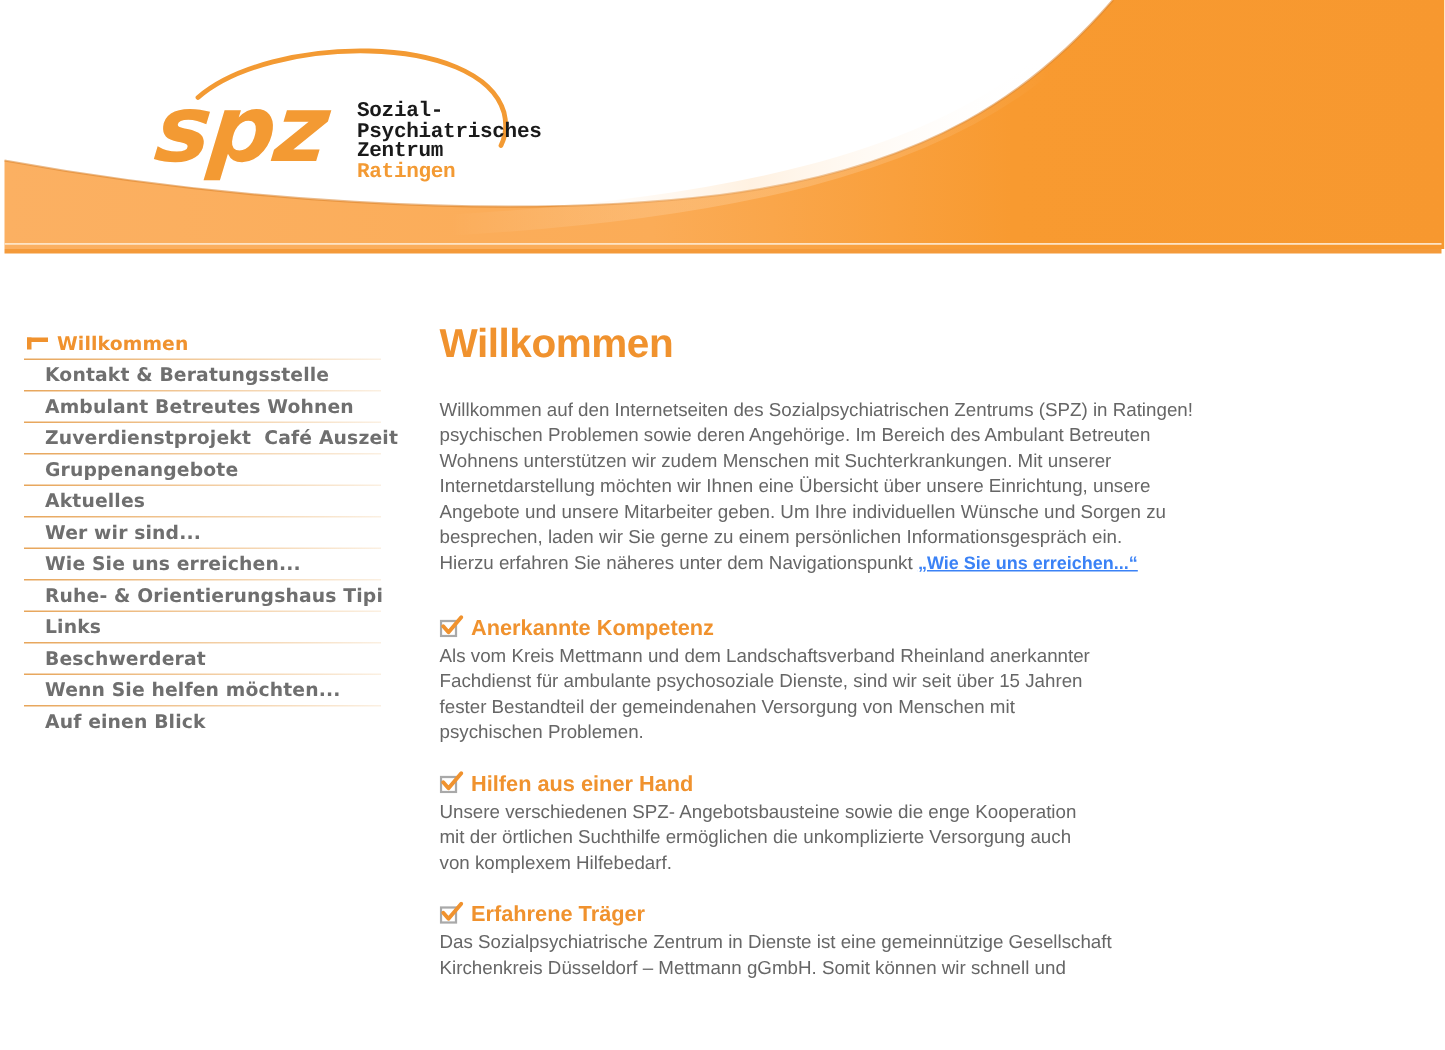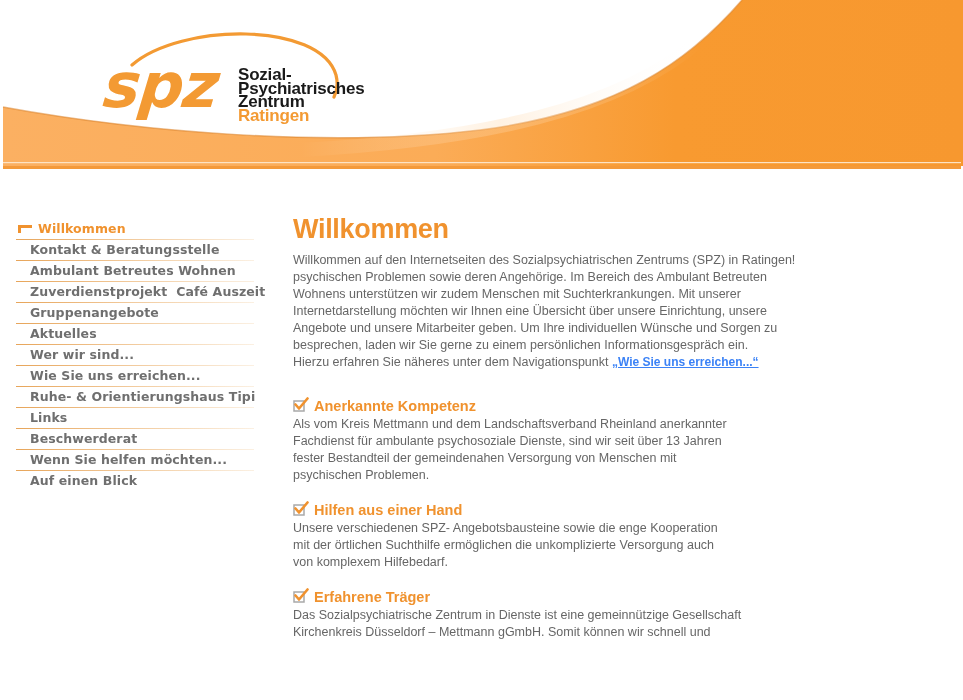--- a/index.html
+++ b/index.html
@@ -6,41 +6,41 @@
   body { width:963px; height:700px; overflow:hidden; position:relative;
          font-family:"Liberation Sans", sans-serif; }
 
   
   .header { position:absolute; left:0; top:0; width:963px; height:175px; overflow:hidden; }
   .header svg.bg { position:absolute; left:0; top:0; }
   .logo { position:absolute; left:100px; top:25px; width:250px; height:105px; }
   .logo-spz { position:absolute; left:4px; top:30px; font-family:"DejaVu Sans", sans-serif;
               font-weight:bold; font-style:italic; font-size:62px; letter-spacing:-1px;
               color:#f39a33; line-height:62px; transform:skewX(-6deg); }
-  .logo-text { position:absolute; left:138px; top:43px; font-family:Liberation Sans, sans-serif;
-               font-size:17px; line-height:13.5px; color:#1a1a1a; font-weight:bold; letter-spacing:-0.2px; }
+  .logo-text { position:absolute; left:138px; top:43px; font-family:Liberation Mono, monospace;
+               font-size:14px; line-height:13.5px; color:#1a1a1a; font-weight:bold; letter-spacing:-0.2px; }
   .logo-text .city { color:#f39a33; }
 
   
   .nav { position:absolute; left:16px; top:219px; width:238px; }
   .nav-item { position:relative; height:20px; padding-left:14px; margin-bottom:1px;
               font-family:"DejaVu Sans", sans-serif; font-weight:bold; font-size:12.5px;
               line-height:20px; color:#6f6f6f; cursor:pointer; white-space:nowrap; letter-spacing:0.1px; }
   .nav-item::after { content:""; position:absolute; left:0; right:0; bottom:-1px; height:1px;
               background:linear-gradient(to right, #e7a55a 0%, #f3cfa5 55%, #fbf0e2 100%); }
   .nav-item:last-child::after { display:none; }
   .nav-item.active { color:#f0922e; padding-left:22px; }
   .nav-marker { position:absolute; left:2px; top:6px; width:14px; height:8px; }
   .nav-marker::before { content:""; position:absolute; left:0; top:0; width:14px; height:3px; background:#f0922e; }
   .nav-marker::after { content:""; position:absolute; left:0; top:0; width:3px; height:8px; background:#f0922e; }
 
   
   .main { position:absolute; left:293px; top:212px; width:540px; color:#666666; }
   .page-title { margin:0; font-size:27px; font-weight:bold; color:#f0922e; line-height:34px; letter-spacing:-0.3px; }
-  .intro { margin-top:6px; font-size:12.5px; line-height:17px; color:#666666; }
+  .intro { margin-top:19px; font-size:12.5px; line-height:17px; color:#666666; }
   .intro a { color:#3b82f6; font-weight:bold; text-decoration:underline; font-size:12px; }
   .section { margin-top:26px; }
   .section + .section { margin-top:17px; }
   .section-head { display:flex; align-items:center; height:18px; }
   .check { width:16px; height:15px; margin-right:5px; flex:none; position:relative; top:-2px; }
   .section-title { font-size:14.5px; font-weight:bold; color:#f0922e; line-height:18px;text-align:center; }
   .section-body { font-size:12.5px; line-height:17px; color:#666666; margin-top:1px; }
 </style>
 </head>
 <body>
@@ -120,21 +120,21 @@
   <section class="section">
     <div class="section-head">
       <svg class="check" viewBox="0 0 16 15">
         <rect x="1" y="4" width="10" height="10" fill="#fff" stroke="#a9a9a9" stroke-width="1.5"></rect>
         <path d="M2.5,7.5 L6,11.5 L14.5,1.5" fill="none" stroke="#f0922e" stroke-width="2.6" stroke-linecap="round" stroke-linejoin="round"></path>
       </svg>
       <span class="section-title">Anerkannte Kompetenz</span>
     </div>
     <div class="section-body">
       <div>Als vom Kreis Mettmann und dem Landschaftsverband Rheinland anerkannter</div>
-      <div>Fachdienst für ambulante psychosoziale Dienste, sind wir seit über 13 Jahren</div>
+      <div>Fachdienst für ambulante psychosoziale Dienste, sind wir seit über 15 Jahren</div>
       <div>fester Bestandteil der gemeindenahen Versorgung von Menschen mit</div>
       <div>psychischen Problemen.</div>
     </div>
   </section>
 
   <section class="section">
     <div class="section-head">
       <svg class="check" viewBox="0 0 16 15">
         <rect x="1" y="4" width="10" height="10" fill="#fff" stroke="#a9a9a9" stroke-width="1.5"></rect>
         <path d="M2.5,7.5 L6,11.5 L14.5,1.5" fill="none" stroke="#f0922e" stroke-width="2.6" stroke-linecap="round" stroke-linejoin="round"></path>

